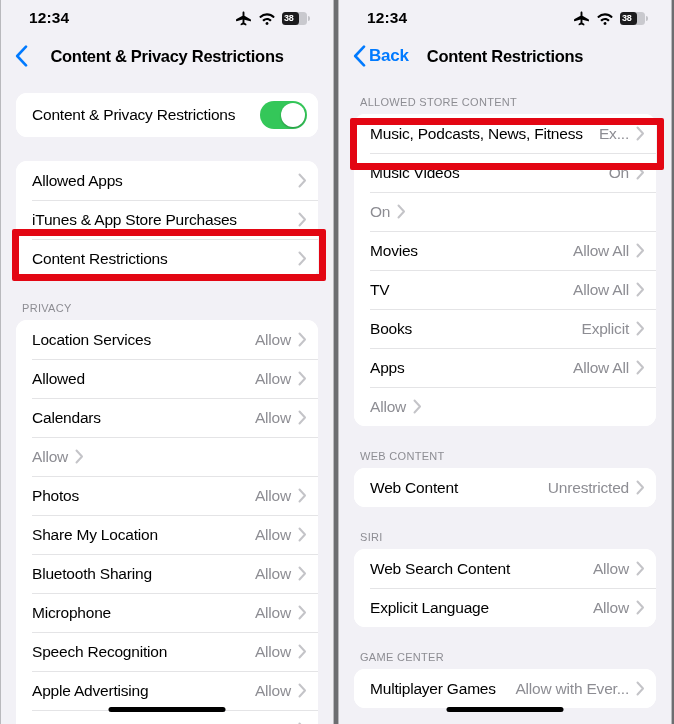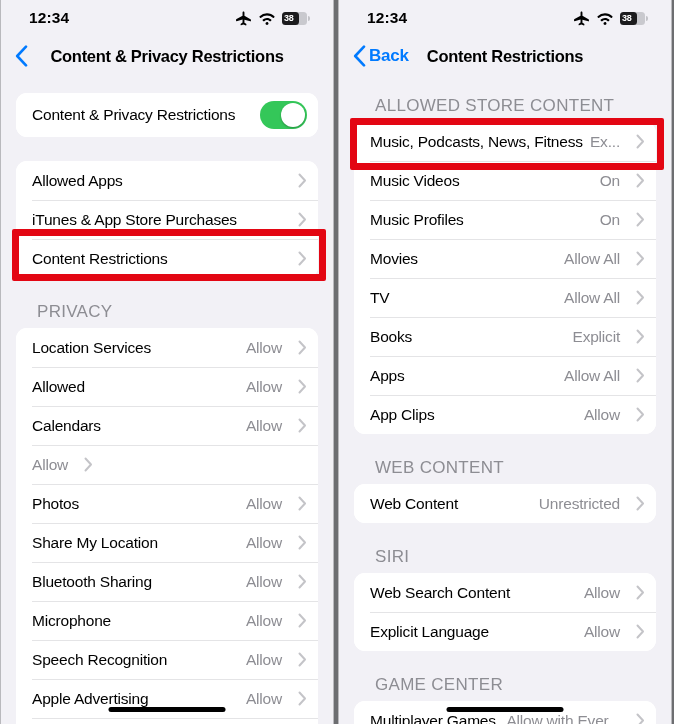--- a/index.html
+++ b/index.html
@@ -130,24 +130,24 @@
   }
   .navbar.withback .nav-title { margin-left: 18px; }
 
   
   .content {
     position: relative;
     padding: 0;
   }
 
   .section-header {
-    font-size: 17px;
+    font-size: 11px;
     color: #8d8d93;
     letter-spacing: 0.3px;
-    padding: 0 0 6px 36px;
+    padding: 0 0 6px 21px;
     text-transform: uppercase;
   }
 
   .card {
     background: #ffffff;
     border-radius: 11px;
     margin: 0 15px;
     overflow: hidden;
   }
 
@@ -172,21 +172,21 @@
     letter-spacing: -0.2px;
     white-space: nowrap;
     flex: 1 1 auto;
     overflow: hidden;
   }
   .row-value {
     font-size: 15.5px;
     color: #8d8d93;
     letter-spacing: -0.2px;
     white-space: nowrap;
-    margin-right: 16px;
+    margin-right: 7px;
     flex: 0 0 auto;
   }
   .chev {
     flex: 0 0 auto;
     display: block;
   }
 
   .row.toggle-row { height: 44px; }
 
   .switch {
@@ -452,21 +452,20 @@
             </svg>
         </div>
         <div class="row">
           <span class="row-label">Music Videos</span>
           <span class="row-value">On</span>
           <svg class="chev" width="9" height="15" viewBox="0 0 9 15">
               <path d="M1.5 1.5L7 7.5l-5.5 6" fill="none" stroke="#c4c4c8" stroke-width="2" stroke-linecap="round" stroke-linejoin="round"></path>
             </svg>
         </div>
         <div class="row">
-          <span class="row-label">Music Profiles</span>
           <span class="row-value">On</span>
           <svg class="chev" width="9" height="15" viewBox="0 0 9 15">
               <path d="M1.5 1.5L7 7.5l-5.5 6" fill="none" stroke="#c4c4c8" stroke-width="2" stroke-linecap="round" stroke-linejoin="round"></path>
             </svg>
         </div>
         <div class="row">
           <span class="row-label">Movies</span>
           <span class="row-value">Allow All</span>
           <svg class="chev" width="9" height="15" viewBox="0 0 9 15">
               <path d="M1.5 1.5L7 7.5l-5.5 6" fill="none" stroke="#c4c4c8" stroke-width="2" stroke-linecap="round" stroke-linejoin="round"></path>
@@ -487,21 +486,20 @@
             </svg>
         </div>
         <div class="row">
           <span class="row-label">Apps</span>
           <span class="row-value">Allow All</span>
           <svg class="chev" width="9" height="15" viewBox="0 0 9 15">
               <path d="M1.5 1.5L7 7.5l-5.5 6" fill="none" stroke="#c4c4c8" stroke-width="2" stroke-linecap="round" stroke-linejoin="round"></path>
             </svg>
         </div>
         <div class="row">
-          <span class="row-label">App Clips</span>
           <span class="row-value">Allow</span>
           <svg class="chev" width="9" height="15" viewBox="0 0 9 15">
               <path d="M1.5 1.5L7 7.5l-5.5 6" fill="none" stroke="#c4c4c8" stroke-width="2" stroke-linecap="round" stroke-linejoin="round"></path>
             </svg>
         </div>
       </div>
 
       <div class="gap-24"></div>
 
       <div class="section-header">WEB CONTENT</div>

